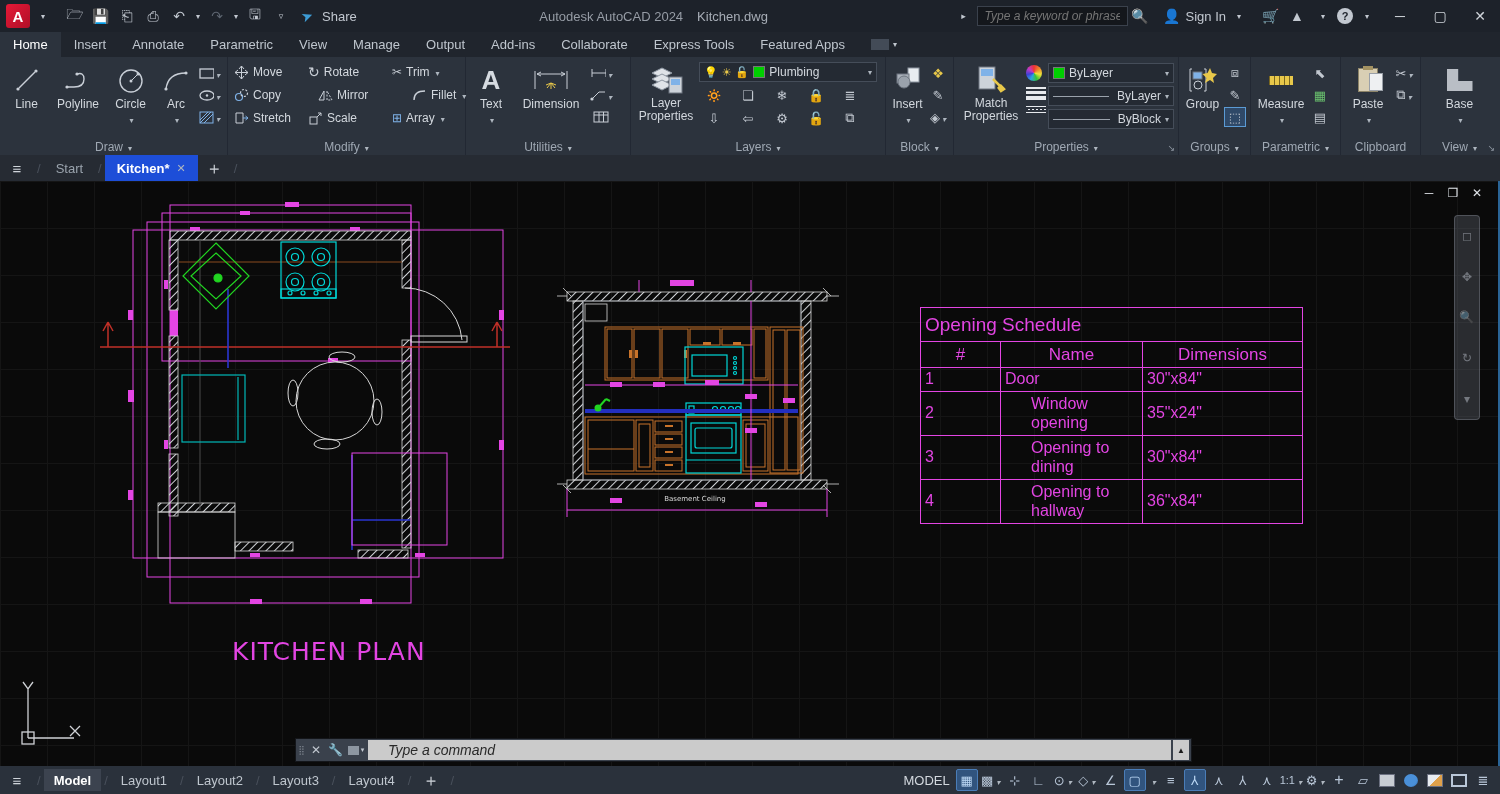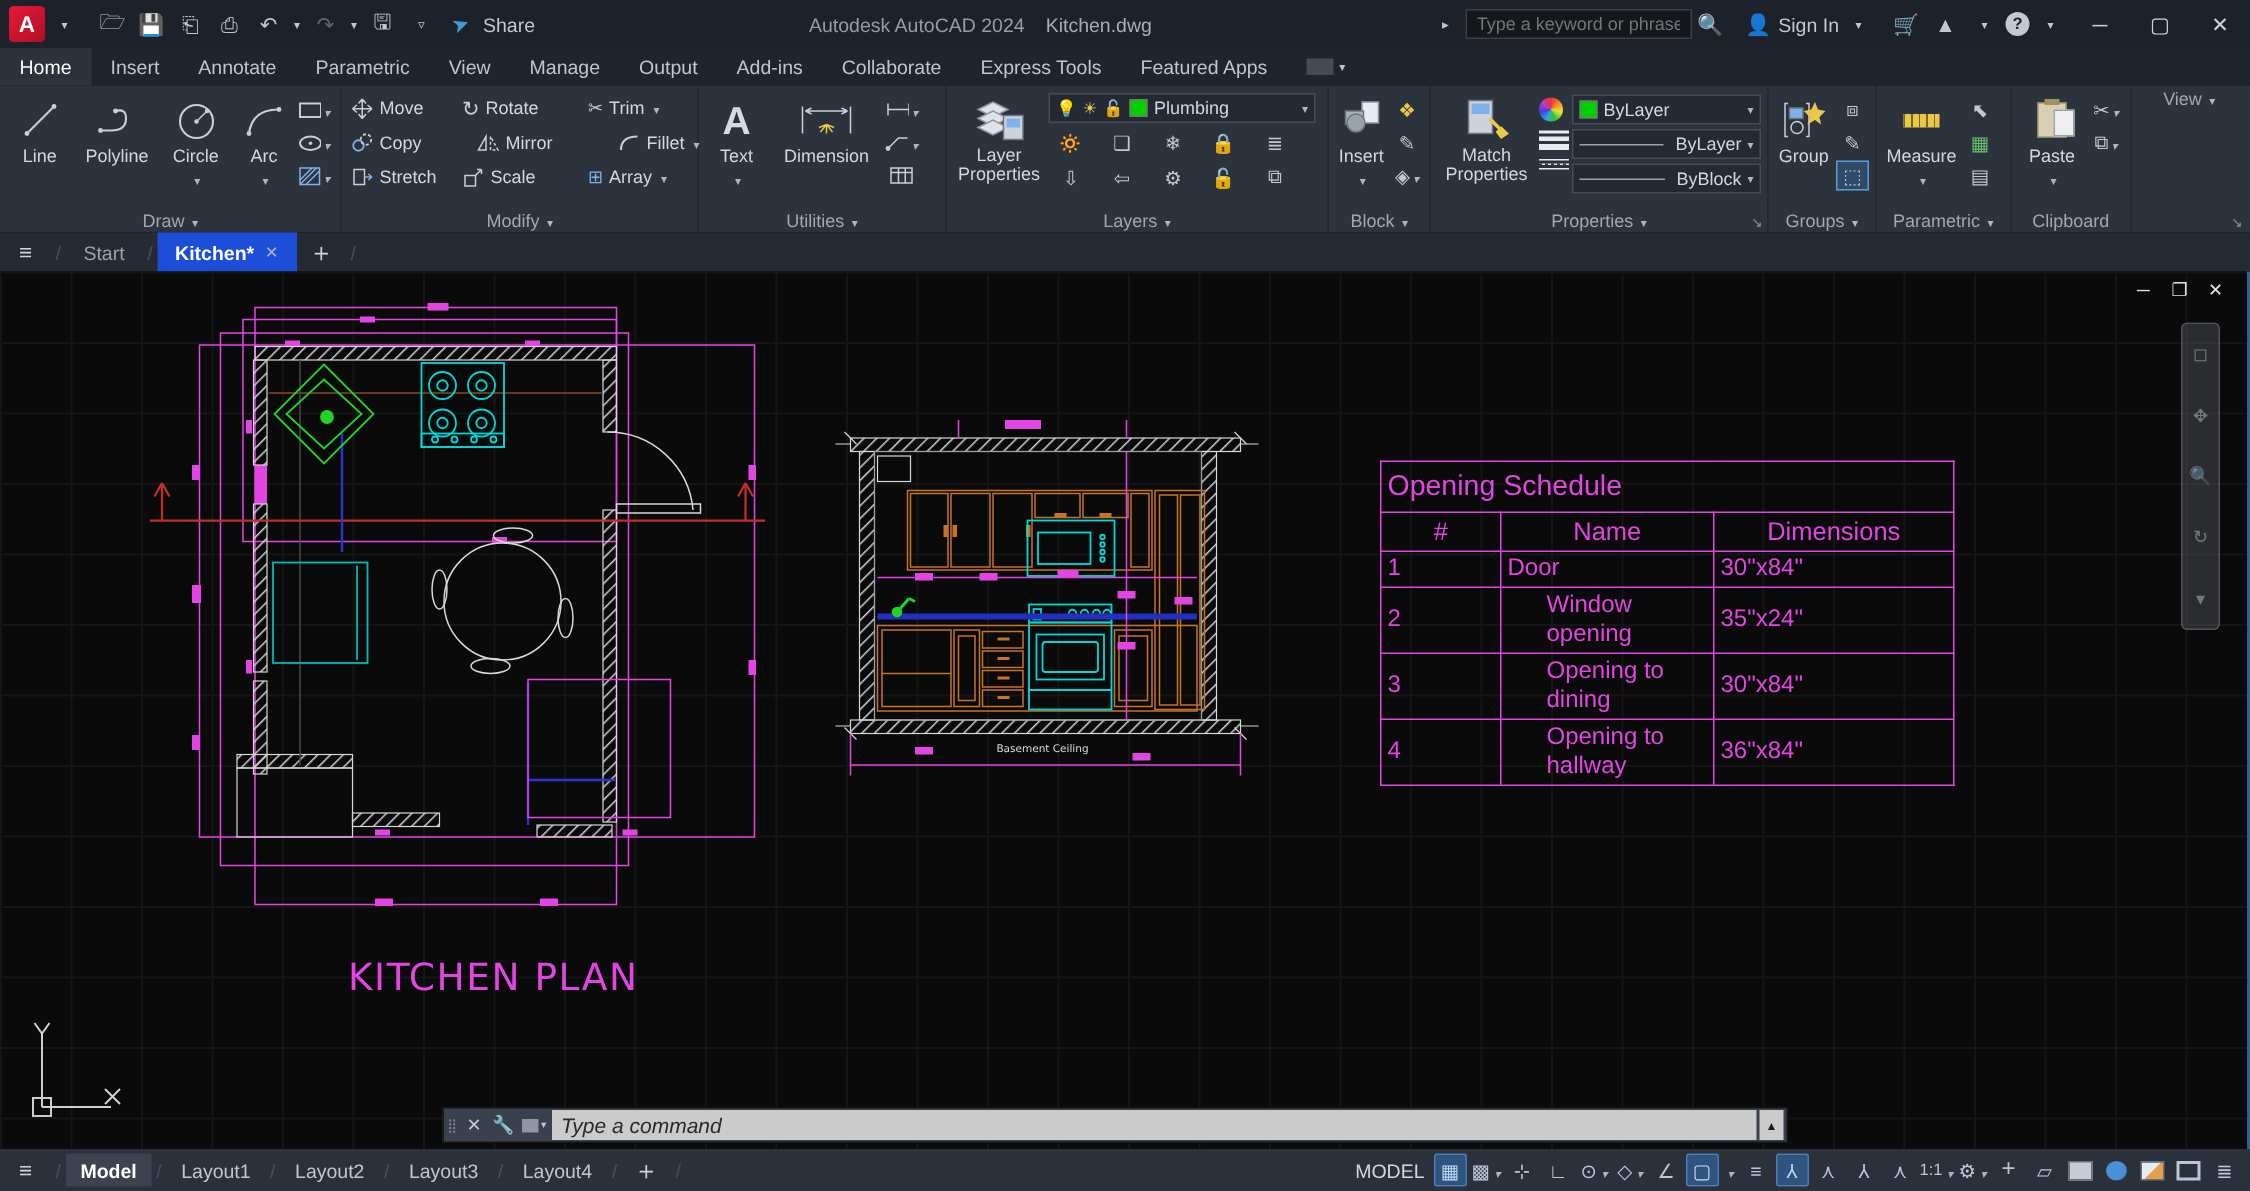--- a/index.html
+++ b/index.html
@@ -12,21 +12,21 @@
   .g{display:inline-flex;align-items:center;justify-content:center;color:var(--ink)}
   .cdn::after{content:"▾";font-size:8px;color:#aeb6bf;margin-left:2px}
   
   .tb{height:32px;background:var(--tb);display:flex;align-items:center;color:#aab1ba;font-size:13px}
   .alogo{width:24px;height:24px;margin-left:6px;border-radius:3px;background:linear-gradient(135deg,#e51937,#b00f27);color:#fff;font-weight:bold;font-size:15px;display:flex;align-items:center;justify-content:center}
   .alogo::after{content:"A"}
   .qbtn{width:24px;height:24px;display:flex;align-items:center;justify-content:center;font-size:14px;color:#c2c8d0;margin:0 1px}
   .qsep{width:6px}
   .ttl{flex:1;text-align:center;color:#969ca5;font-size:13px}
   .ttl b{font-weight:normal;color:#a7adb6;margin-left:14px}
-  .srch{width:151px;height:20px;background:#14171c;border:1px solid #3a414c;color:#7d848e;font-size:12px;padding:0 7px;display:flex;align-items:center}
+  .srch{width:151px;height:20px;background:#14171c;border:1px solid #3a414c;color:#7d848e;font-style:italic;font-size:12px;padding:0 7px;display:flex;align-items:center}
   .winbtn{width:40px;height:32px;display:flex;align-items:center;justify-content:center;color:#cfd4da;font-size:14px}
   
   .rtabs{height:25px;background:var(--tabrow);display:flex;align-items:stretch;font-size:13px}
   .rtab{padding:0 13px;display:flex;align-items:center;color:#bfc6ce}
   .rtab.active{background:var(--rib);color:#fff}
   
   .ribbon{height:98px;background:var(--rib);display:flex}
   .panel{display:flex;flex-direction:column;border-right:1px solid #222833;height:100%}
   .pbody{flex:1;display:flex;align-items:flex-start;padding:5px 4px 0;gap:2px}
   .plabel{height:17px;display:flex;align-items:center;justify-content:center;gap:3px;color:var(--ink2);font-size:12px}
@@ -68,21 +68,21 @@
   
   .sched{position:absolute;left:920px;top:126px;border-collapse:collapse;color:var(--mag);font-family:"DejaVu Sans",sans-serif;}
   .sched td,.sched th{border:1px solid var(--mag);font-weight:normal;padding:1px 4px;line-height:1.15}
   .sched .t{font-size:19px;height:34px}
   .sched .h{font-size:17px;height:26px}
   .sched .c{font-size:16px}
   
   .cmd{position:absolute;left:295px;top:557px;width:897px;height:24px;background:#3a414c;border:1px solid #14161a;display:flex;align-items:center}
   .cmd .grip{width:10px;color:#7d848e;font-size:9px;letter-spacing:-1px;text-align:center}
   .cmd .cic{width:20px;display:flex;align-items:center;justify-content:center;color:#c2c8d0;font-size:12px}
-  .cmd .inp{flex:1;height:20px;background:#cbcbcb;margin:0 2px;display:flex;align-items:center;color:#2a2a2a;font-family:"DejaVu Sans Mono",monospace;font-style:italic;font-size:14px;padding:0 6px;gap:8px}
+  .cmd .inp{flex:1;height:20px;background:#cbcbcb;margin:0 2px;display:flex;align-items:center;color:#2a2a2a;font-family:"DejaVu Sans Mono",monospace;font-style:italic;font-size:14px;padding:0 20px;gap:8px}
   .cmd .up{width:16px;color:#1a1a1a;background:#cbcbcb;height:20px;display:flex;align-items:center;justify-content:center;font-size:8px;margin-right:2px}
   
   .sb{height:28px;background:var(--sbar);display:flex;align-items:center;font-size:13px;color:#bfc6ce}
   .ltab{padding:0 10px;height:22px;display:flex;align-items:center}
   .ltab.active{background:#3c434f;color:#fff;font-weight:bold}
   .sbright{margin-left:auto;display:flex;align-items:center;gap:2px;padding-right:6px}
   .sico{min-width:22px;height:22px;display:flex;align-items:center;justify-content:center;color:#b9c7d8;font-size:13px;border-radius:2px;gap:1px}
   .sico.on{background:#31547e;border:1px solid #4a7db8;color:#bcd8f5}
   .chip{width:16px;height:13px;position:relative}
   svg text{font-family:"DejaVu Sans",sans-serif}
@@ -517,20 +517,29 @@
         <span class="smico">✂<i class="cdn"></i></span>
         <span class="smico">⧉<i class="cdn"></i></span>
       </div>
     </div>
     <div class="plabel">
         <span>Clipboard</span>
       </div>
   </div>
 
   <div class="panel" style="width:77px;border-right:none;position:relative">
+    <div class="pbody" style="justify-content:center">
+      <div class="bigbtn" style="width:52px">
+        <span class="bic">
+            <span class="lshape"></span>
+          </span>
+        <span>Base</span>
+          <span class="cdn"></span>
+      </div>
+    </div>
     <div class="plabel">
         <span>View</span>
         <span class="cdn"></span>
       </div>
     <span class="expander">↘</span>
   </div>
 </div>
 
 <div class="ftr">
   <span class="hamb">≡</span>

